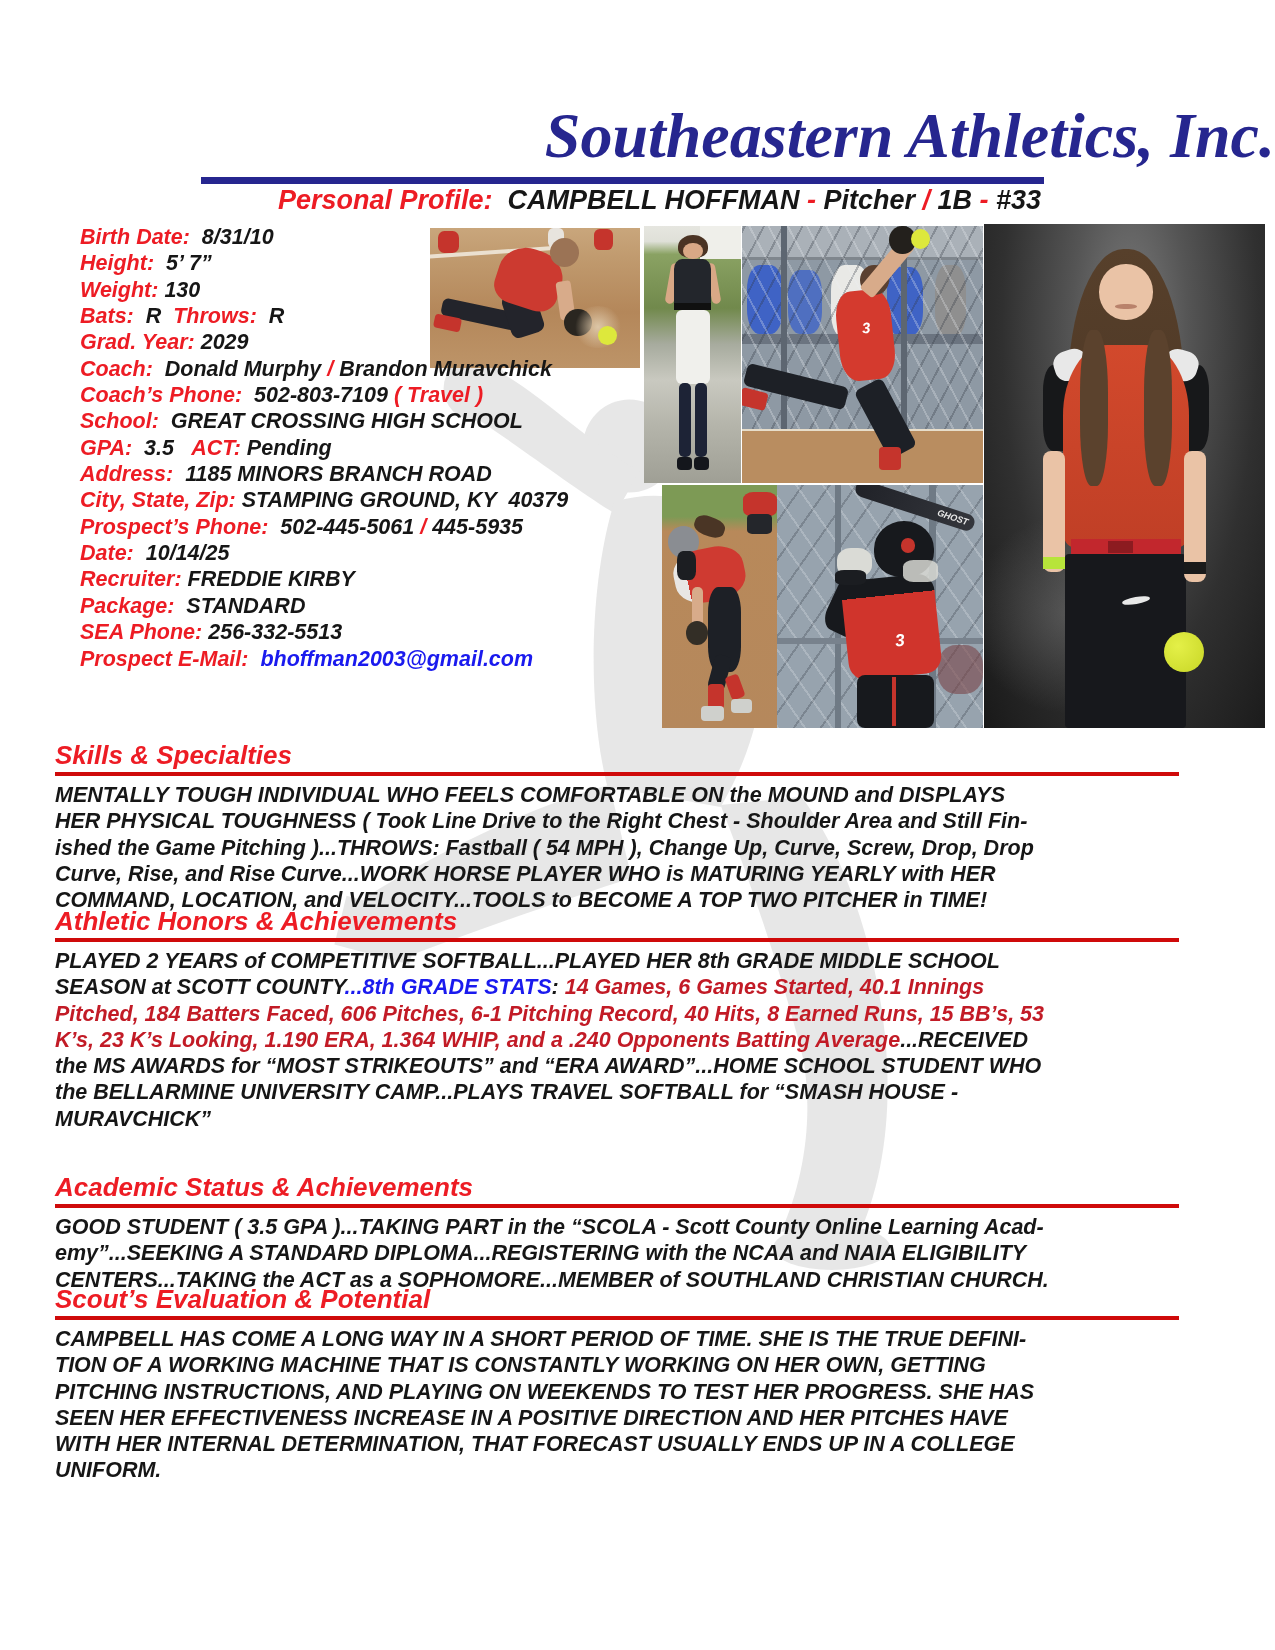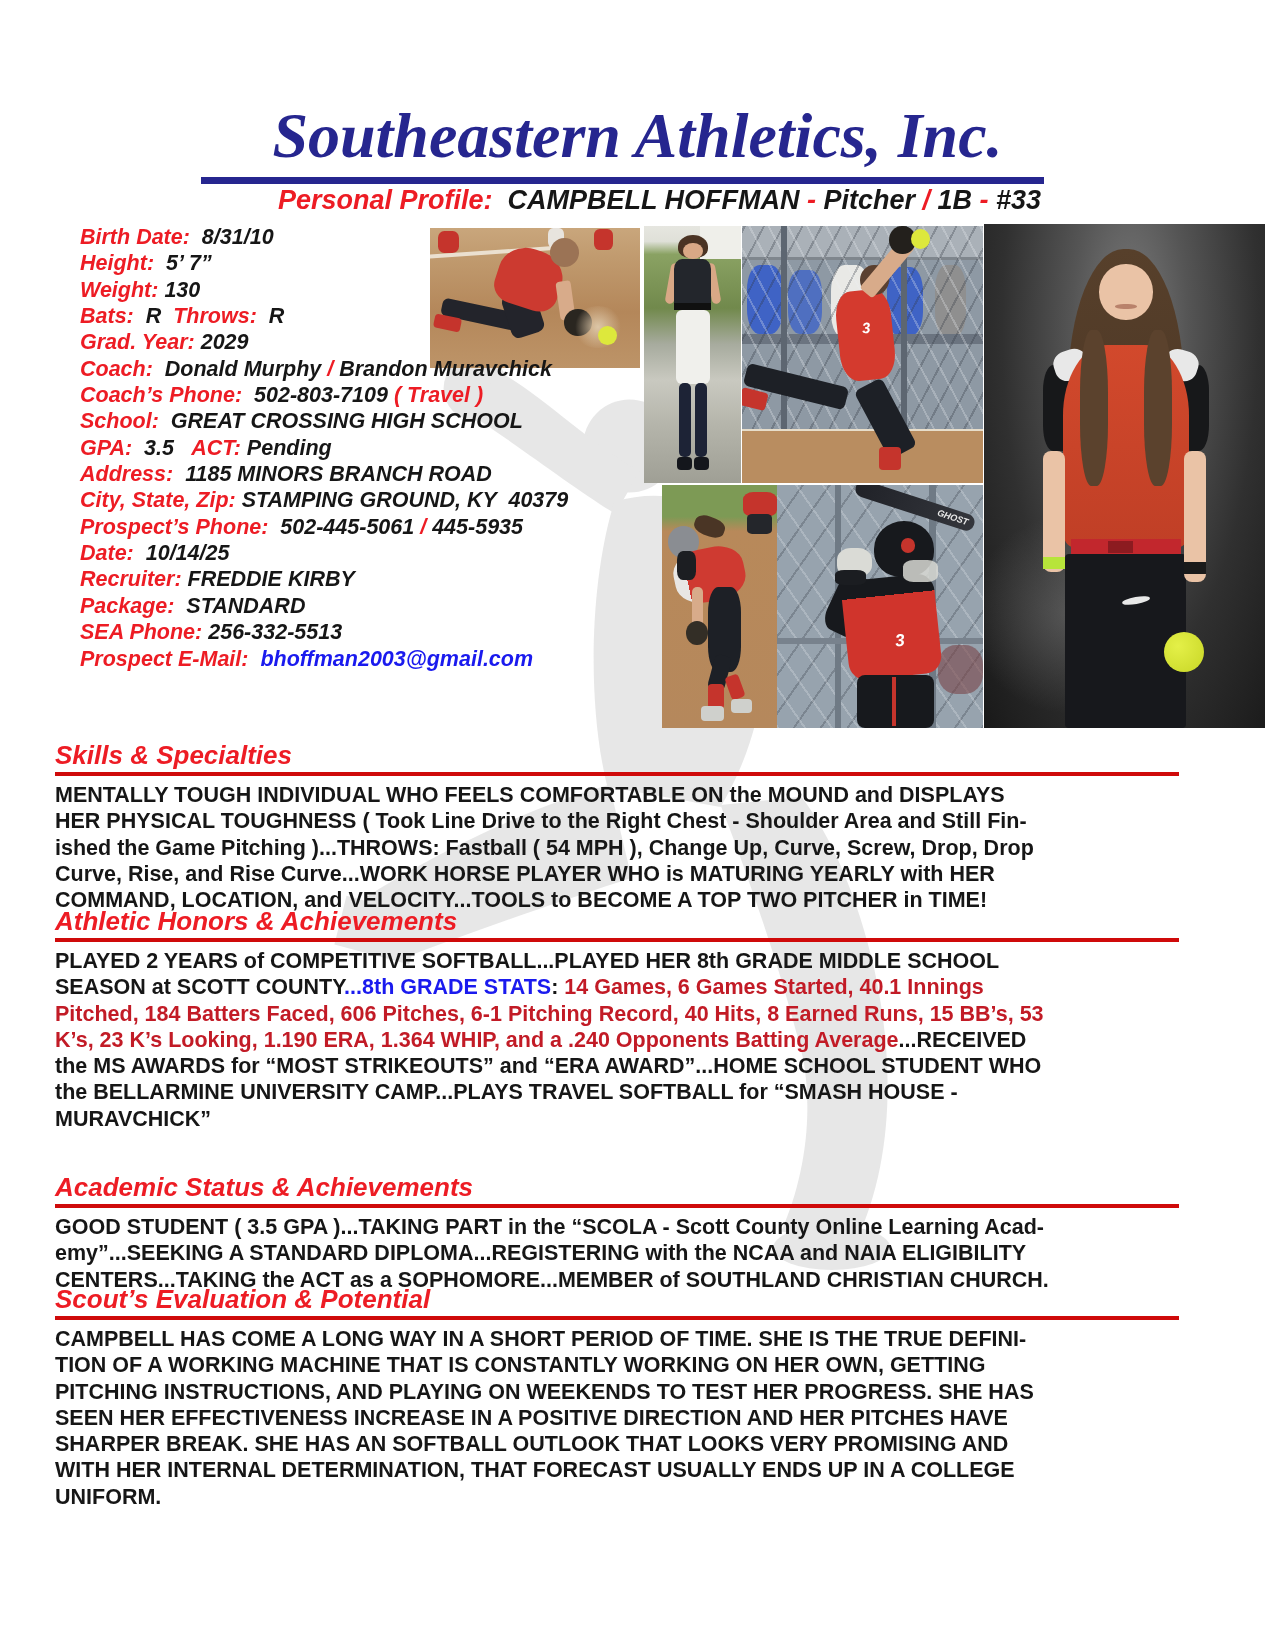--- a/index.html
+++ b/index.html
@@ -2,42 +2,42 @@
 <html><head>
 <meta charset="utf-8">
 <style>
   html,body{margin:0;padding:0;}
   body{width:1275px;height:1650px;position:relative;background:#ffffff;overflow:hidden;
        font-family:"Liberation Sans",sans-serif;}
   .page{position:absolute;inset:0;}
   
   .watermark{position:absolute;left:320px;top:350px;width:700px;height:930px;z-index:0;opacity:.55;}
   
-  .title{position:absolute;left:0;top:96px;width:100%;margin:0;text-align:center;z-index:3;
+  .title{position:absolute;left:0;top:96px;width:100%;margin:0;text-align:right;z-index:3;
          font-family:"Liberation Serif",serif;font-style:italic;font-weight:bold;
          font-size:64px;line-height:80px;color:#26268f;}
   .title-rule{position:absolute;left:201px;top:177px;width:843px;height:7px;background:#26268f;z-index:3;}
   .subtitle{position:absolute;left:0;top:185px;width:100%;text-align:center;z-index:3;
             font-size:27px;font-style:italic;font-weight:bold;}
   .subtitle .tline{line-height:30px;padding-left:44px;}
   
   .tline{white-space:pre;}
   .c-red{color:#ed1c24;}
   .c-black{color:#161616;}
   .c-blue{color:#1a1aee;}
   .c-darkred{color:#c21b26;}
   
   .details{position:absolute;left:80px;top:224px;z-index:3;
            font-size:21.5px;font-style:italic;font-weight:bold;}
   .details .tline{height:26.35px;line-height:26.35px;}
   
   .sec{position:absolute;left:55px;width:1124px;z-index:3;}
   .sec-h{margin:0;font-size:26px;line-height:30px;font-style:italic;font-weight:bold;color:#ed1c24;}
   .sec-rule{height:4px;background:#cf0a0a;margin:2px 0 6px 0;}
-  .sec-body{font-size:21.5px;font-weight:bold;}
+  .sec-body{font-size:21.5px;font-style:italic;font-weight:bold;}
   .sec-body .tline{height:26.3px;line-height:26.3px;}
   #sec-skills{top:740px;}
   #sec-athletic{top:906px;}
   #sec-academic{top:1172px;}
   #sec-scout{top:1284px;}
   
   .photo{position:absolute;overflow:hidden;z-index:2;}
   .photo div{position:absolute;}
   #ph1{left:430px;top:228px;width:210px;height:140px;
        background:linear-gradient(180deg,#c9a67c 0%,#c09a6e 22%,#b4875a 60%,#bd9468 100%);}
@@ -353,19 +353,18 @@
   </section>
 
   <section class="sec" id="sec-scout">
     <h2 class="sec-h">Scout’s Evaluation &amp; Potential</h2>
     <div class="sec-rule"></div>
     <div class="sec-body">
         <div class="tline"><span class="c-black">CAMPBELL HAS COME A LONG WAY IN A SHORT PERIOD OF TIME. SHE IS THE TRUE DEFINI-</span></div>
         <div class="tline"><span class="c-black">TION OF A WORKING MACHINE THAT IS CONSTANTLY WORKING ON HER OWN, GETTING</span></div>
         <div class="tline"><span class="c-black">PITCHING INSTRUCTIONS, AND PLAYING ON WEEKENDS TO TEST HER PROGRESS. SHE HAS</span></div>
         <div class="tline"><span class="c-black">SEEN HER EFFECTIVENESS INCREASE IN A POSITIVE DIRECTION AND HER PITCHES HAVE</span></div>
-        <div class="tline"><span class="c-black">SHARPER BREAK. SHE HAS AN SOFTBALL OUTLOOK THAT LOOKS VERY PROMISING AND</span></div>
         <div class="tline"><span class="c-black">WITH HER INTERNAL DETERMINATION, THAT FORECAST USUALLY ENDS UP IN A COLLEGE</span></div>
         <div class="tline"><span class="c-black">UNIFORM.</span></div>
       </div>
   </section>
 
 </div>
 
 </body></html>

